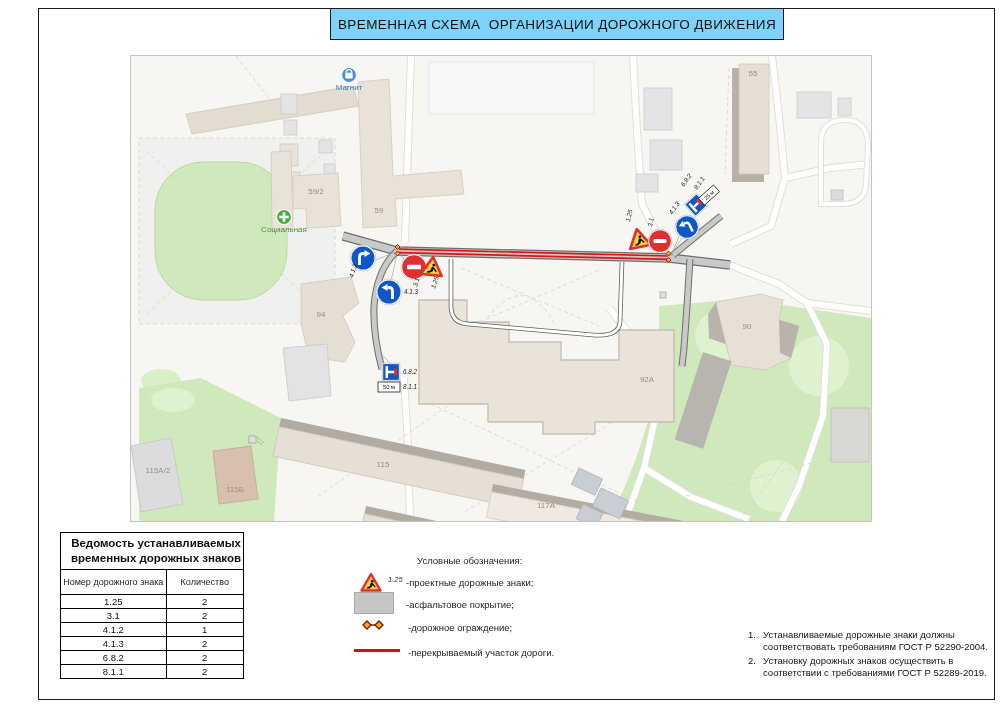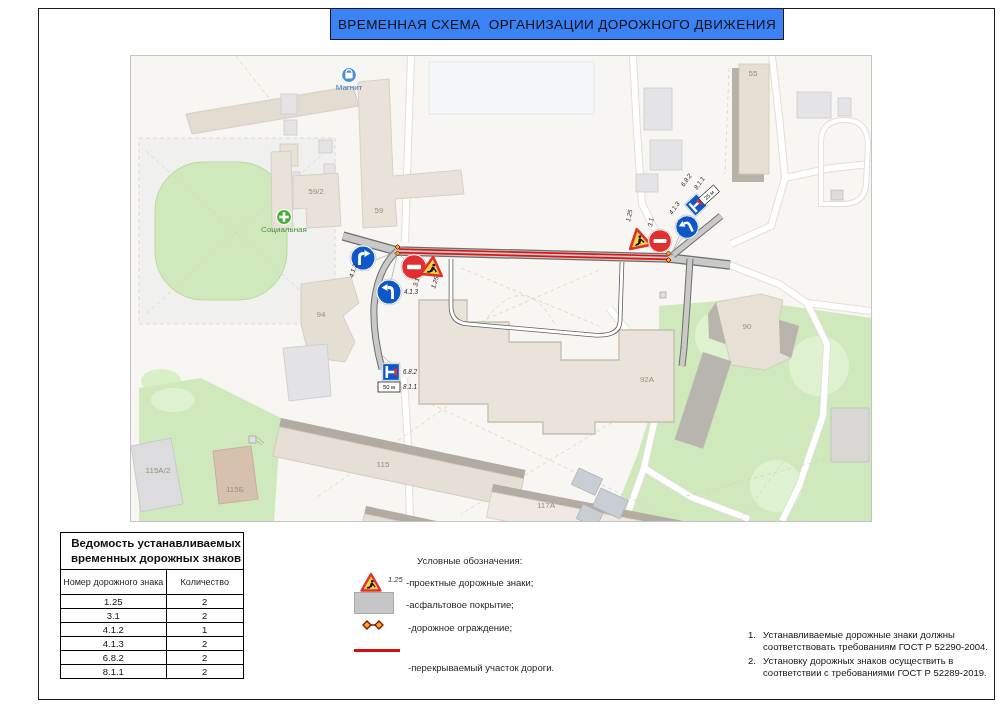--- a/index.html
+++ b/index.html
@@ -1,40 +1,40 @@
 <!DOCTYPE html>
 <html><head>
 <meta charset="utf-8">
 <style>
   html,body{margin:0;padding:0;background:#fff;}
   body{width:1000px;height:707px;position:relative;overflow:hidden;
        font-family:"Liberation Sans",sans-serif;color:#111;}
   .frame{position:absolute;left:38px;top:8px;right:5px;bottom:7px;border:1.5px solid #1a1a1a;}
   .title-box{position:absolute;left:330px;top:8px;width:452px;height:30px;border:1.5px solid #1a1a1a;
-       background:#3b82f6;display:flex;align-items:center;justify-content:center;
+       background:#7dd3fc;display:flex;align-items:center;justify-content:center;
        font-size:13.5px;letter-spacing:.4px;white-space:pre;color:#111;}
   .map-wrap{position:absolute;left:130px;top:55px;width:740px;height:465px;border:1px solid #c4c4c4;background:#f8f6f2;}
   
   .vtable{position:absolute;left:60px;top:532px;width:184px;background:#fff;border:1.5px solid #000;box-sizing:border-box;}
   .vtable .t-title{font-weight:bold;font-size:11.5px;text-align:right;line-height:1.3;padding:3px 2px;border-bottom:1.3px solid #000;}
   .trow{display:flex;border-bottom:1px solid #000;}
   .trow:last-child{border-bottom:none;}
   .tc1{width:58%;border-right:1px solid #000;}
   .tc2{width:42%;}
   .tc1,.tc2{display:flex;align-items:center;justify-content:center;text-align:center;font-size:9.5px;padding:1px 2px;box-sizing:border-box;}
   .thead .tc1,.thead .tc2{font-size:9px;min-height:24px;color:#222;}
   .tdata .tc1,.tdata .tc2{min-height:13px;}
   
   .legend{position:absolute;left:352px;top:552px;width:240px;height:115px;font-size:9.5px;color:#222;}
   .legend>div{position:absolute;}
   .lg-title{left:46px;top:3px;margin-left:19px;}
   .lg-txt1{left:54px;top:25px;text-align:center;}
   .lg-txt2{left:54px;top:47px;}
   .lg-txt3{left:56px;top:70px;}
-  .lg-txt4{left:56px;top:110px;}
+  .lg-txt4{left:56px;top:95px;}
   .lg-tri{left:6px;top:17px;width:46px;height:28px;}
   .lg-swatch{left:2px;top:40px;width:38px;height:20px;background:#c6c6c6;border:1px solid #a9a9a9;}
   .lg-bar{left:8px;top:66px;width:30px;height:14px;}
   .lg-line{left:2px;top:97px;width:46px;height:3px;background:#d40f0f;}
   
   .notes{position:absolute;left:748px;top:628px;width:248px;font-size:9.5px;color:#111;line-height:1.3;}
   .note-item{display:flex;margin-top:1px;}
   .note-num{width:15px;flex:none;}
   .note-text{flex:1;}
   svg text{font-family:"Liberation Sans",sans-serif;}

